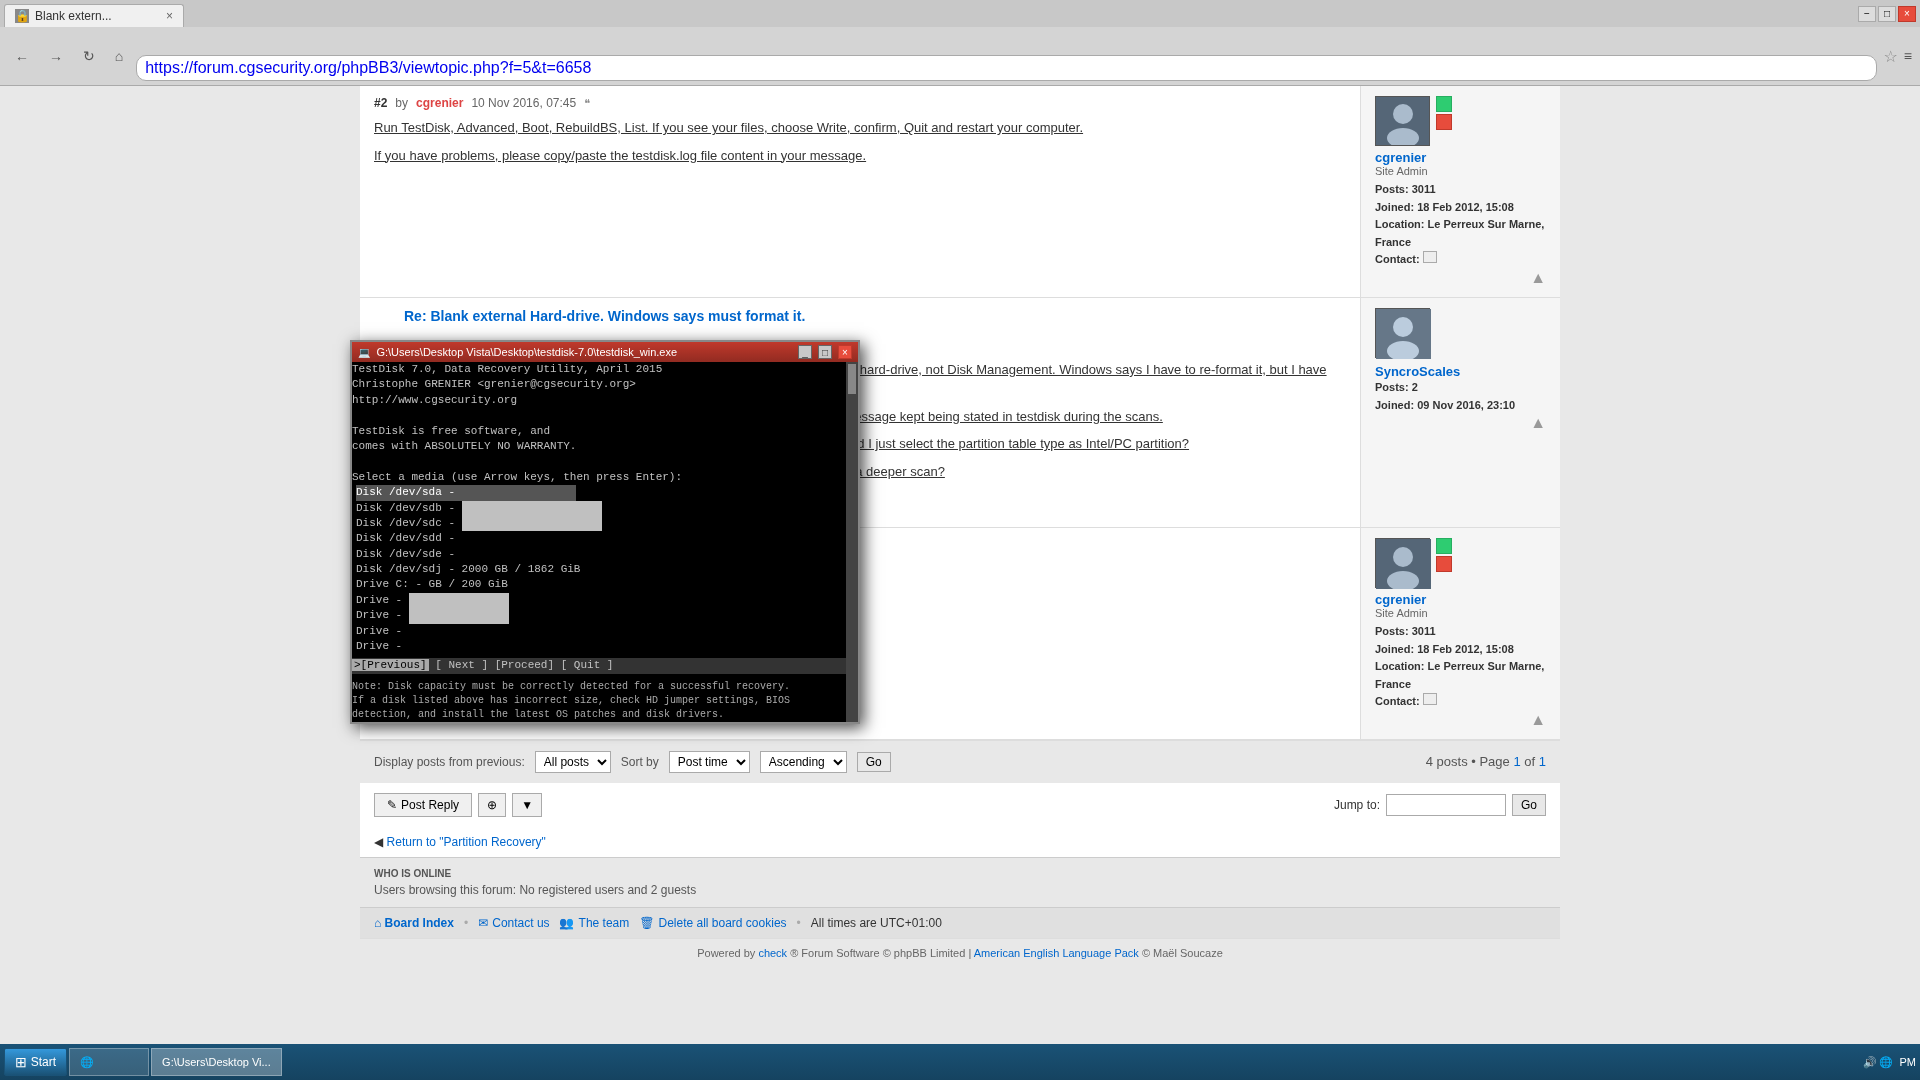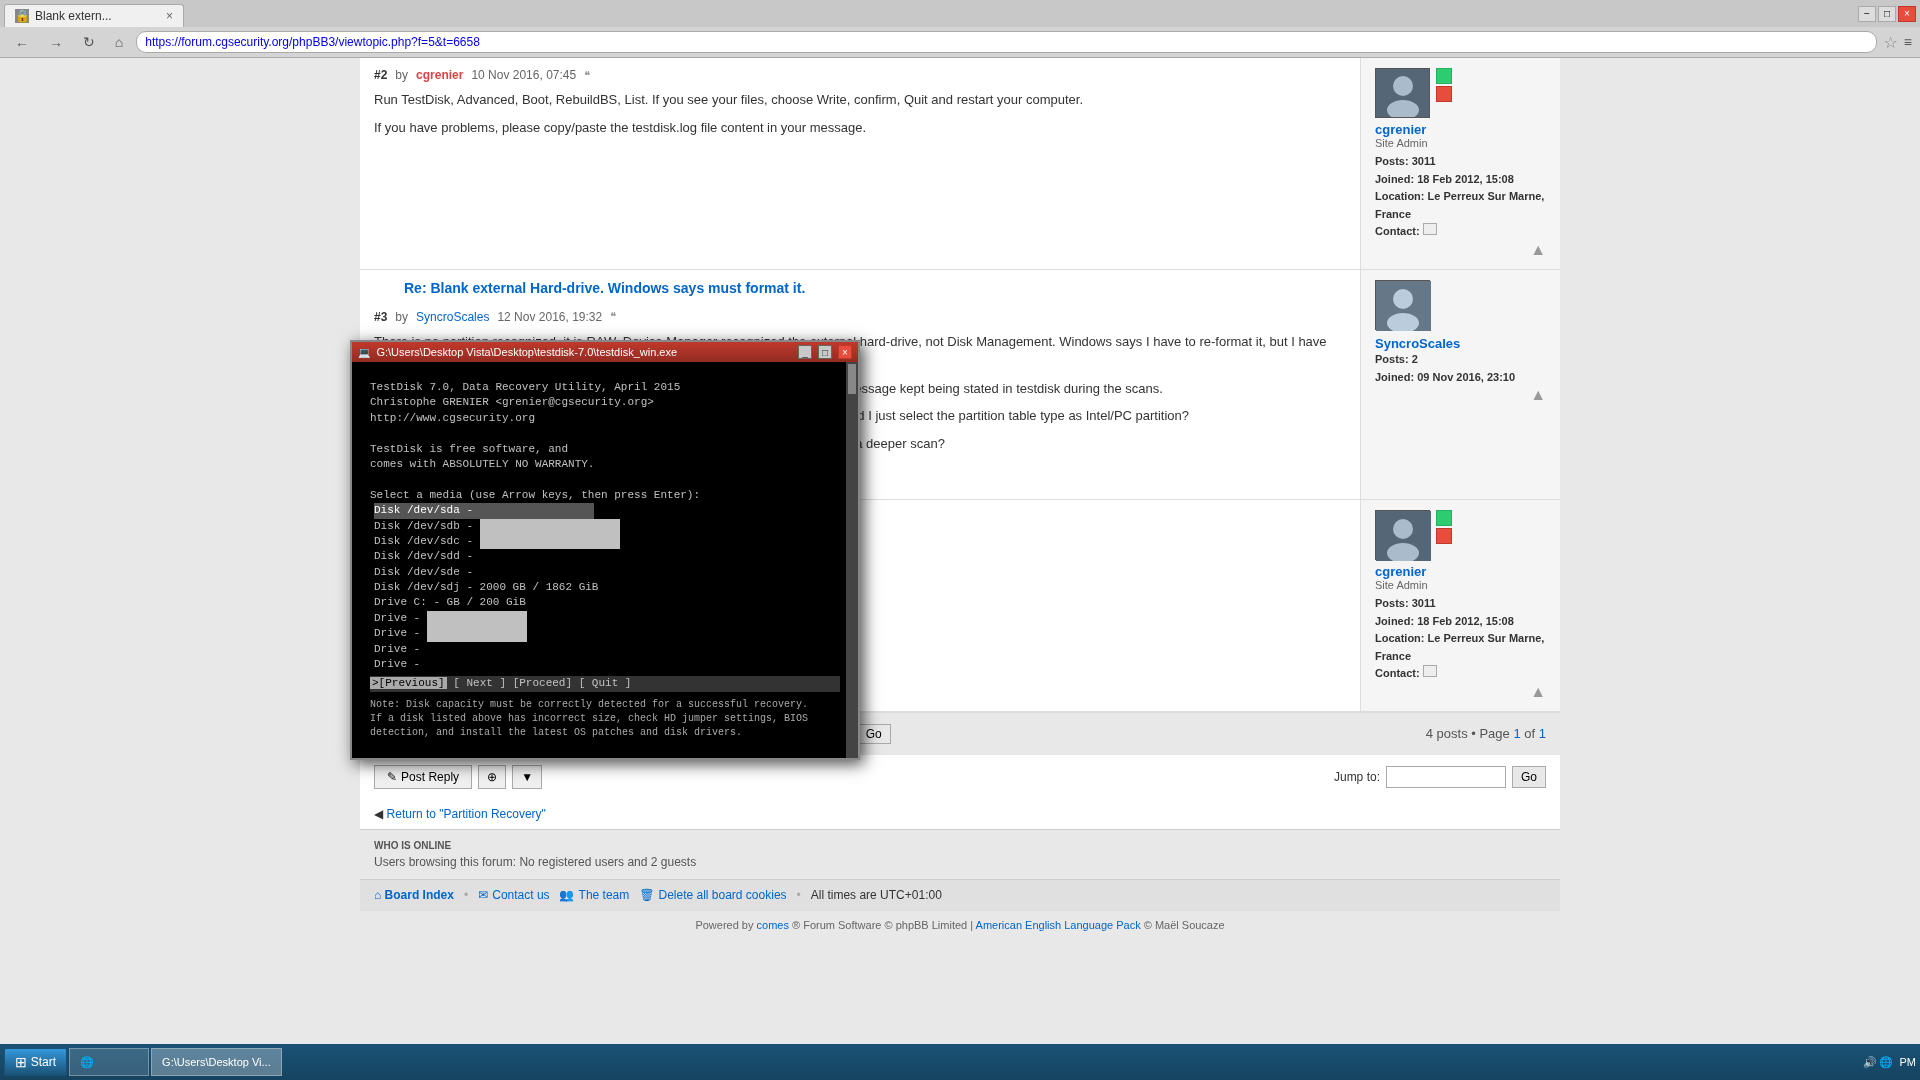--- a/index.html
+++ b/index.html
@@ -6,50 +6,50 @@
     body { font-family: Arial, sans-serif; font-size: 13px; background: #e8e8e8; color: #333; overflow-x: hidden; }
 
     
     .browser-chrome { background: #d4d4d4; border-bottom: 1px solid #aaa; }
     .tab-bar { display: flex; align-items: center; padding: 4px 4px 0 4px; background: #c8c8c8; }
     .tab { display: flex; align-items: center; background: #f0f0f0; border: 1px solid #aaa; border-bottom: none; padding: 4px 10px; font-size: 12px; min-width: 180px; gap: 6px; border-radius: 3px 3px 0 0; }
     .tab-favicon { width: 14px; height: 14px; background: #888; display: inline-block; }
     .tab-close { margin-left: auto; cursor: pointer; color: #666; }
     .address-bar { display: flex; align-items: center; padding: 4px 8px; gap: 6px; background: #d4d4d4; }
     .nav-btn { background: none; border: 1px solid transparent; padding: 2px 6px; cursor: pointer; font-size: 14px; color: #555; border-radius: 2px; }
-    .url-box { flex: 1; padding: 3px 8px; border: 1px solid #aaa; border-radius: 10px; font-size: 12px; background: white; color: #0000ee; }
+    .url-box { flex: 1; padding: 3px 8px; border: 1px solid #aaa; border-radius: 10px; font-size: 16px; background: white; color: #0000ee; margin-top: 24px; }
 
     
     .forum-page { background: #e8e8e8; min-height: 800px; }
     .content-area { background: white; max-width: 1200px; margin: 0 auto; padding: 0; }
 
     
     .post-container { display: flex; border-bottom: 1px solid #ddd; }
     .post-content { flex: 1; padding: 10px 14px; min-width: 0; }
     .post-sidebar { width: 200px; min-width: 200px; padding: 10px 14px; background: #f5f5f5; border-left: 1px solid #ddd; }
     .post-header { display: flex; align-items: center; gap: 8px; margin-bottom: 8px; color: #666; font-size: 12px; }
     .post-number { color: #333; font-weight: bold; }
     .post-title { font-size: 14px; font-weight: bold; color: #0066cc; margin-bottom: 6px; }
     .post-title a { color: #0066cc; text-decoration: none; padding-left: 30px; }
-    .post-text { font-size: 13px; line-height: 1.5; margin-bottom: 8px; }
+    .post-text { font-size: 13px; line-height: 1.5; margin-bottom: 8px; text-decoration: underline; }
     .post-text p { margin-bottom: 8px; }
     .post-quote-btn { float: right; font-size: 11px; color: #888; cursor: pointer; }
     .username { color: #0066cc; font-weight: bold; font-size: 13px; cursor: pointer; }
     .user-title { font-size: 11px; color: #666; margin-bottom: 4px; }
     .user-stats { font-size: 11px; color: #555; line-height: 1.6; }
     .user-stats span { color: #333; font-weight: bold; }
     .post-up-arrow { text-align: right; color: #999; font-size: 16px; cursor: pointer; }
 
     
     .terminal-overlay { position: fixed; top: 340px; left: 350px; width: 510px; background: #000; border: 2px solid #888; box-shadow: 4px 4px 15px rgba(0,0,0,0.7); z-index: 1000; }
     .terminal-titlebar { background: linear-gradient(to bottom, #c0392b, #922b21); padding: 3px 6px; display: flex; align-items: center; gap: 6px; font-size: 11px; color: white; cursor: move; }
     .terminal-title-text { flex: 1; white-space: nowrap; overflow: hidden; text-overflow: ellipsis; font-size: 11px; }
     .terminal-btn { width: 14px; height: 14px; border: 1px solid #666; background: #c8c8c8; display: inline-flex; align-items: center; justify-content: center; font-size: 10px; cursor: pointer; color: #333; }
     .terminal-btn.close { background: #e74c3c; color: white; border-color: #c0392b; }
-    .terminal-body { background: #000; color: #c0c0c0; font-family: 'Courier New', monospace; font-size: 11px; padding: 18px; min-height: 230px; line-height: 1.4; overflow-y: auto; }
+    .terminal-body { background: #000; color: #c0c0c0; font-family: 'Courier New', monospace; font-size: 11px; padding: 0; min-height: 230px; line-height: 1.4; overflow-y: auto; }
 
     
     .bottom-bar { background: #e8e8e8; padding: 10px 14px; display: flex; align-items: center; gap: 10px; flex-wrap: wrap; border-top: 1px solid #ddd; }
     .display-label { color: #555; font-size: 12px; }
     .select-control { font-size: 12px; padding: 2px 4px; border: 1px solid #aaa; background: white; cursor: pointer; }
     .go-btn { background: #e8e8e8; border: 1px solid #aaa; padding: 2px 8px; font-size: 12px; cursor: pointer; }
     .post-count { margin-left: auto; font-size: 13px; color: #555; }
     .page-link { color: #0066cc; cursor: pointer; }
 
     
@@ -313,21 +313,21 @@
         <span>🗑</span>
         <span>Delete all board cookies</span>
       </a>
       <span class="footer-sep">•</span>
       <span>All times are UTC+01:00</span>
     </div>
 
     <div class="credits-bar">
       <span>
         <span>Powered by</span>
-        <a>comes</a>
+        <a>check</a>
         <span>® Forum Software © phpBB Limited</span>
         |
         <a>American English Language Pack</a>
         <span>© Maël Soucaze</span>
       </span>
     </div>
 
   </div>
 </div>
 

